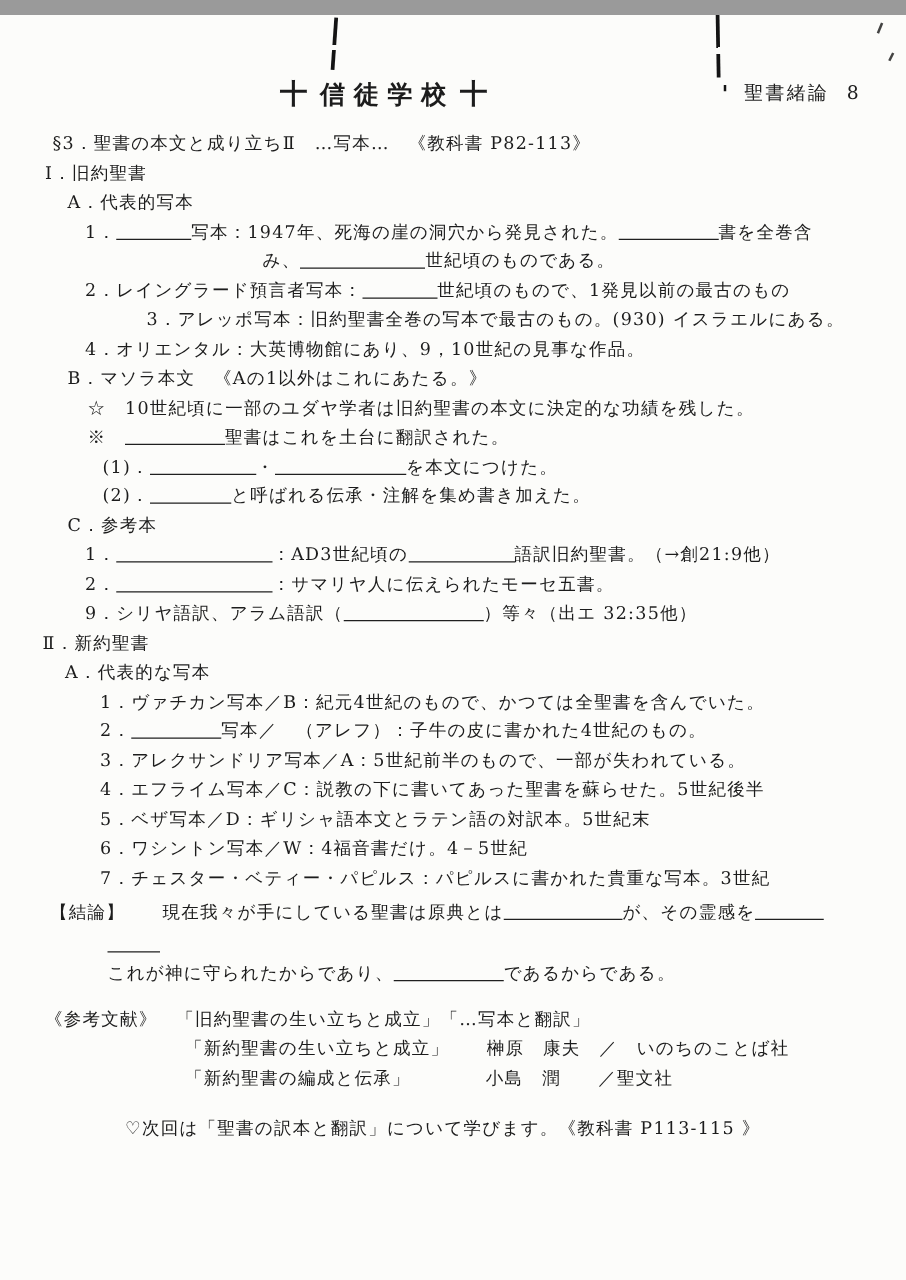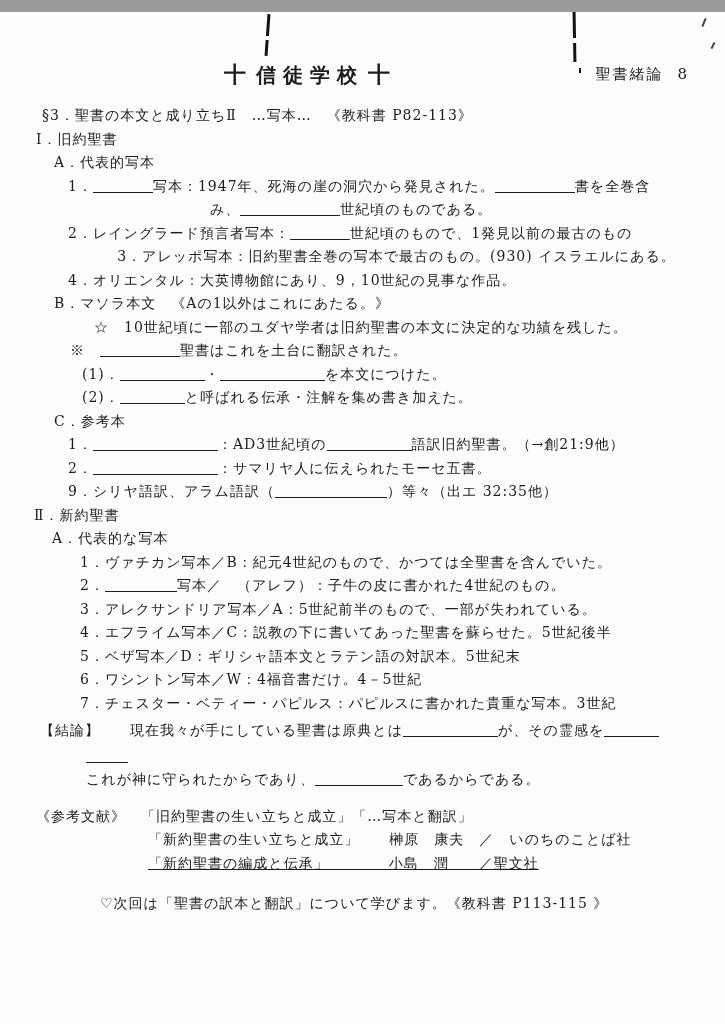--- a/index.html
+++ b/index.html
@@ -74,21 +74,21 @@
   <div class="doc-body" id="doc-body">
       <div class="line" style="padding-left: 42px;"><span>§3．聖書の本文と成り立ちⅡ　…写本…　《教科書 P82-113》</span></div>
       <div class="line" style="padding-left: 36px;"><span>Ⅰ．旧約聖書</span></div>
       <div class="line" style="padding-left: 54px;"><span>A．代表的写本</span></div>
       <div class="line" style="padding-left: 68px;"><span>1．</span><span class="blank" style="width: 60px;"></span><span>写本：1947年、死海の崖の洞穴から発見された。</span><span class="blank" style="width: 80px;"></span><span>書を全巻含</span></div>
       <div class="line" style="padding-left: 210px;"><span>み、</span><span class="blank" style="width: 100px;"></span><span>世紀頃のものである。</span></div>
       <div class="line" style="padding-left: 68px;"><span>2．レイングラード預言者写本：</span><span class="blank" style="width: 60px;"></span><span>世紀頃のもので、1発見以前の最古のもの</span></div>
       <div class="line" style="padding-left: 68px; text-align: center;"><span>3．アレッポ写本：旧約聖書全巻の写本で最古のもの。(930) イスラエルにある。</span></div>
       <div class="line" style="padding-left: 68px;"><span>4．オリエンタル：大英博物館にあり、9，10世紀の見事な作品。</span></div>
       <div class="line" style="padding-left: 54px;"><span>B．マソラ本文　《Aの1以外はこれにあたる。》</span></div>
-      <div class="line" style="padding-left: 94px;"><span>☆　10世紀頃に一部のユダヤ学者は旧約聖書の本文に決定的な功績を残した。</span></div>
+      <div class="line" style="padding-left: 70px;"><span>☆　10世紀頃に一部のユダヤ学者は旧約聖書の本文に決定的な功績を残した。</span></div>
       <div class="line" style="padding-left: 70px;"><span>※　</span><span class="blank" style="width: 80px;"></span><span>聖書はこれを土台に翻訳された。</span></div>
       <div class="line" style="padding-left: 82px;"><span>(1)．</span><span class="blank" style="width: 85px;"></span><span>・</span><span class="blank" style="width: 105px;"></span><span>を本文につけた。</span></div>
       <div class="line" style="padding-left: 82px;"><span>(2)．</span><span class="blank" style="width: 65px;"></span><span>と呼ばれる伝承・注解を集め書き加えた。</span></div>
       <div class="line" style="padding-left: 54px;"><span>C．参考本</span></div>
       <div class="line" style="padding-left: 68px;"><span>1．</span><span class="blank" style="width: 125px;"></span><span>：AD3世紀頃の</span><span class="blank" style="width: 85px;"></span><span>語訳旧約聖書。（→創21:9他）</span></div>
       <div class="line" style="padding-left: 68px;"><span>2．</span><span class="blank" style="width: 125px;"></span><span>：サマリヤ人に伝えられたモーセ五書。</span></div>
       <div class="line" style="padding-left: 68px;"><span>9．シリヤ語訳、アラム語訳（</span><span class="blank" style="width: 112px;"></span><span>）等々（出エ 32:35他）</span></div>
       <div class="line" style="padding-left: 34px;"><span>Ⅱ．新約聖書</span></div>
       <div class="line" style="padding-left: 52px;"><span>A．代表的な写本</span></div>
       <div class="line" style="padding-left: 80px;"><span>1．ヴァチカン写本／B：紀元4世紀のもので、かつては全聖書を含んでいた。</span></div>
@@ -96,17 +96,17 @@
       <div class="line" style="padding-left: 80px;"><span>3．アレクサンドリア写本／A：5世紀前半のもので、一部が失われている。</span></div>
       <div class="line" style="padding-left: 80px;"><span>4．エフライム写本／C：説教の下に書いてあった聖書を蘇らせた。5世紀後半</span></div>
       <div class="line" style="padding-left: 80px;"><span>5．ベザ写本／D：ギリシャ語本文とラテン語の対訳本。5世紀末</span></div>
       <div class="line" style="padding-left: 80px;"><span>6．ワシントン写本／W：4福音書だけ。4－5世紀</span></div>
       <div class="line" style="padding-left: 80px;"><span>7．チェスター・ベティー・パピルス：パピルスに書かれた貴重な写本。3世紀</span></div>
       <div class="line" style="padding-left: 40px; margin-top: 4px;"><span>【結論】　　現在我々が手にしている聖書は原典とは</span><span class="blank" style="width: 95px;"></span><span>が、その霊感を</span><span class="blank" style="width: 55px;"></span></div>
       <div class="line" style="padding-left: 86px; margin-top: 2px;"><span class="blank" style="width: 42px;"></span></div>
       <div class="line" style="padding-left: 86px;"><span>これが神に守られたからであり、</span><span class="blank" style="width: 88px;"></span><span>であるからである。</span></div>
       <div class="line" style="padding-left: 36px; margin-top: 13px;"><span>《参考文献》　「旧約聖書の生い立ちと成立」「…写本と翻訳」</span></div>
       <div class="line" style="padding-left: 148px;"><span>「新約聖書の生い立ちと成立」　　榊原　康夫　／　いのちのことば社</span></div>
-      <div class="line" style="padding-left: 148px; text-decoration: underline;"><span>「新約聖書の編成と伝承」　　　　小島　潤　　／聖文社</span></div>
+      <div class="line" style="padding-left: 148px;"><span>「新約聖書の編成と伝承」　　　　小島　潤　　／聖文社</span></div>
       <div class="line" style="padding-left: 100px; margin-top: 17px;"><span>♡次回は「聖書の訳本と翻訳」について学びます。《教科書 P113-115 》</span></div>
     </div>
 
 </div>
 
 </body></html>

